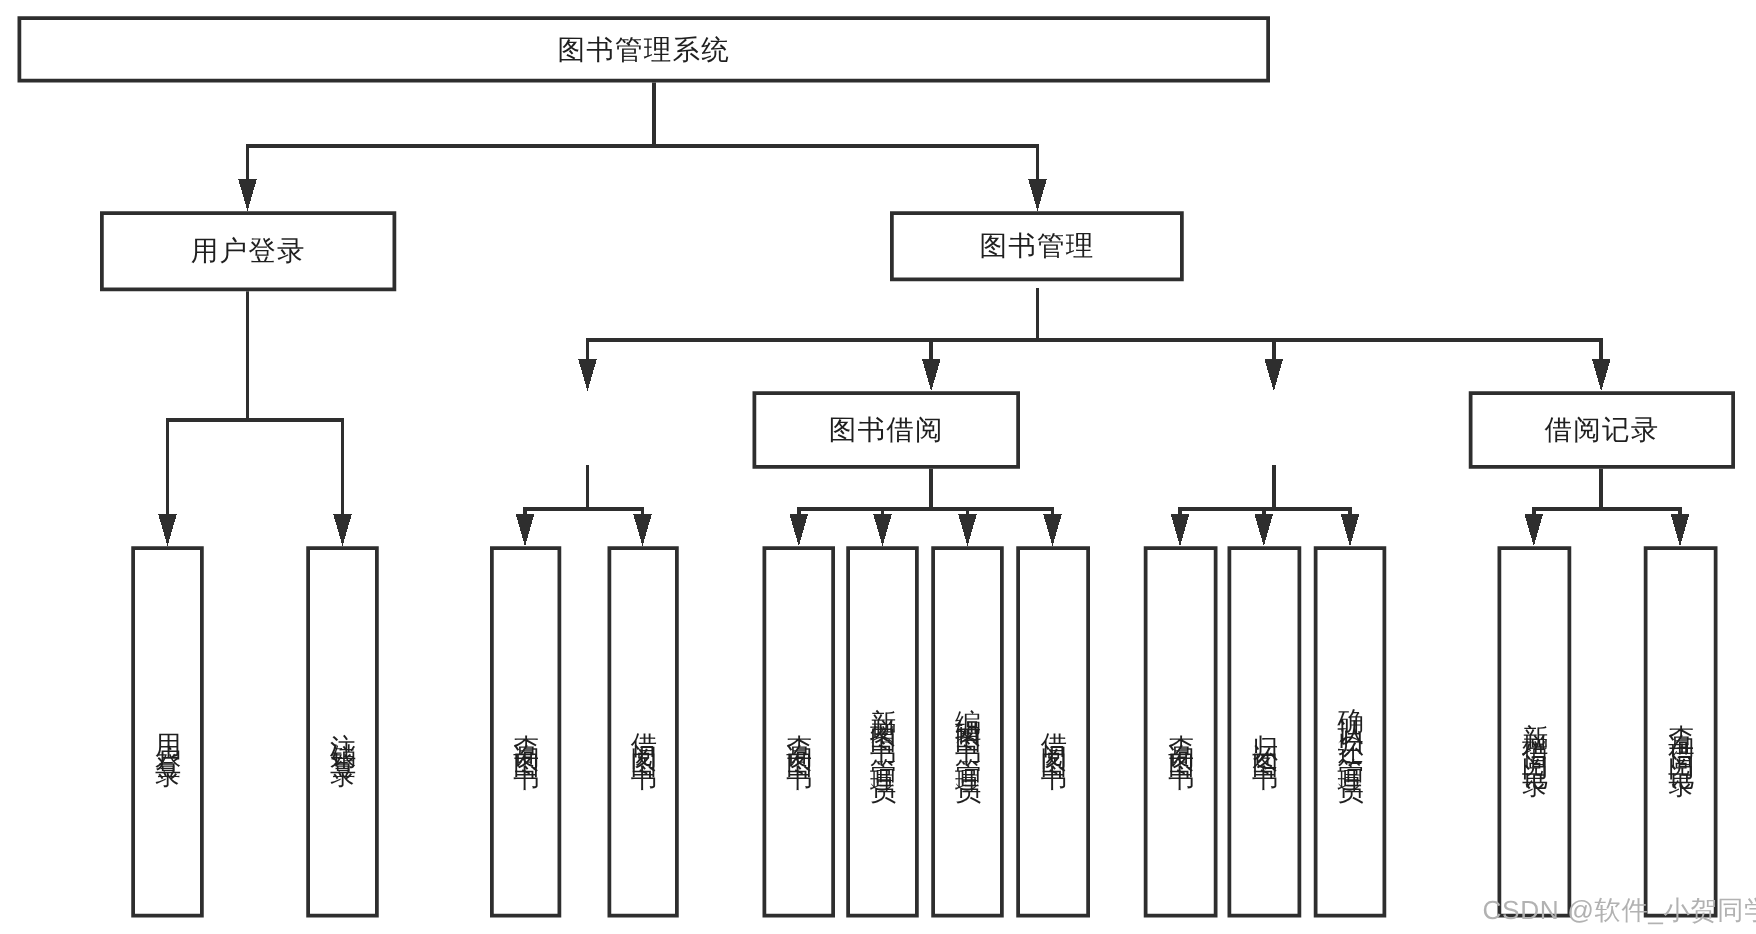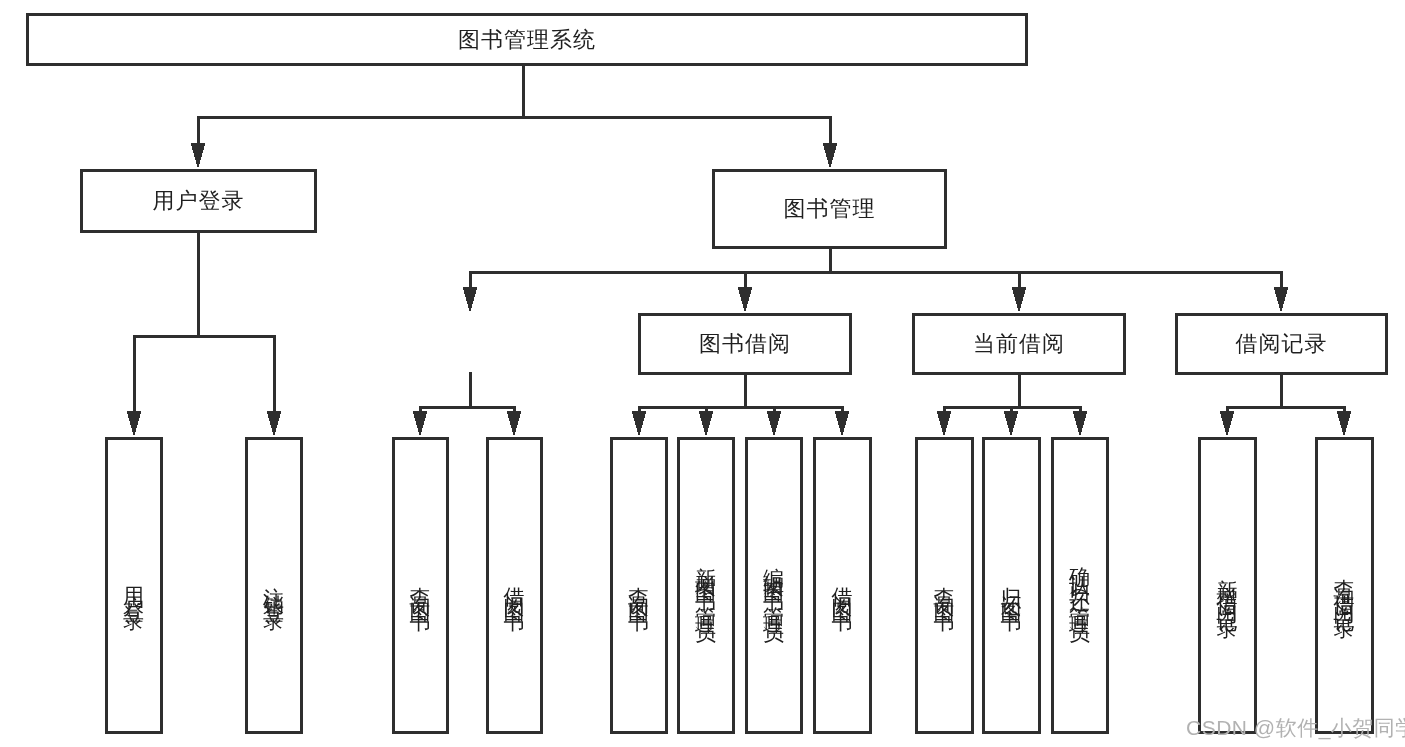--- a/index.html
+++ b/index.html
@@ -113,36 +113,33 @@
     <polygon points="1072.5,411 1087.5,411 1080,437"></polygon>
 
     <line x1="1281" y1="372" x2="1281" y2="408.5"></line>
     <line x1="1225.5" y1="407" x2="1345.5" y2="407"></line>
     <line x1="1227" y1="405.5" x2="1227" y2="420"></line>
     <polygon points="1219.5,411 1234.5,411 1227,437"></polygon>
     <line x1="1344" y1="405.5" x2="1344" y2="420"></line>
     <polygon points="1336.5,411 1351.5,411 1344,437"></polygon>
   </svg>
 
-  <div class="box" style="left:26px;top:13px;width:1002px;height:53px">
+  <div class="box" style="left:14px;top:13px;width:1002px;height:53px">
     <span class="lbl">图书管理系统</span>
   </div>
 
   <div class="box" style="left:80px;top:169px;width:237px;height:64px">
     <span class="lbl">用户登录</span>
   </div>
-  <div class="box" style="left:712px;top:169px;width:235px;height:80px">
+  <div class="box" style="left:712px;top:169px;width:235px;height:56px">
     <span class="lbl">图书管理</span>
   </div>
 
-  <div class="box" style="left:638px;top:313px;width:214px;height:62px">
+  <div class="box" style="left:602px;top:313px;width:214px;height:62px">
     <span class="lbl">图书借阅</span>
-  </div>
-  <div class="box" style="left:912px;top:313px;width:214px;height:62px">
-    <span class="lbl">当前借阅</span>
   </div>
   <div class="box" style="left:1175px;top:313px;width:213px;height:62px">
     <span class="lbl">借阅记录</span>
   </div>
 
   <div class="box vert" style="left:105px;top:437px;width:58px;height:297px">
     <span class="lbl">用户登录</span>
   </div>
   <div class="box vert" style="left:245px;top:437px;width:58px;height:297px">
     <span class="lbl">注销登录</span>

